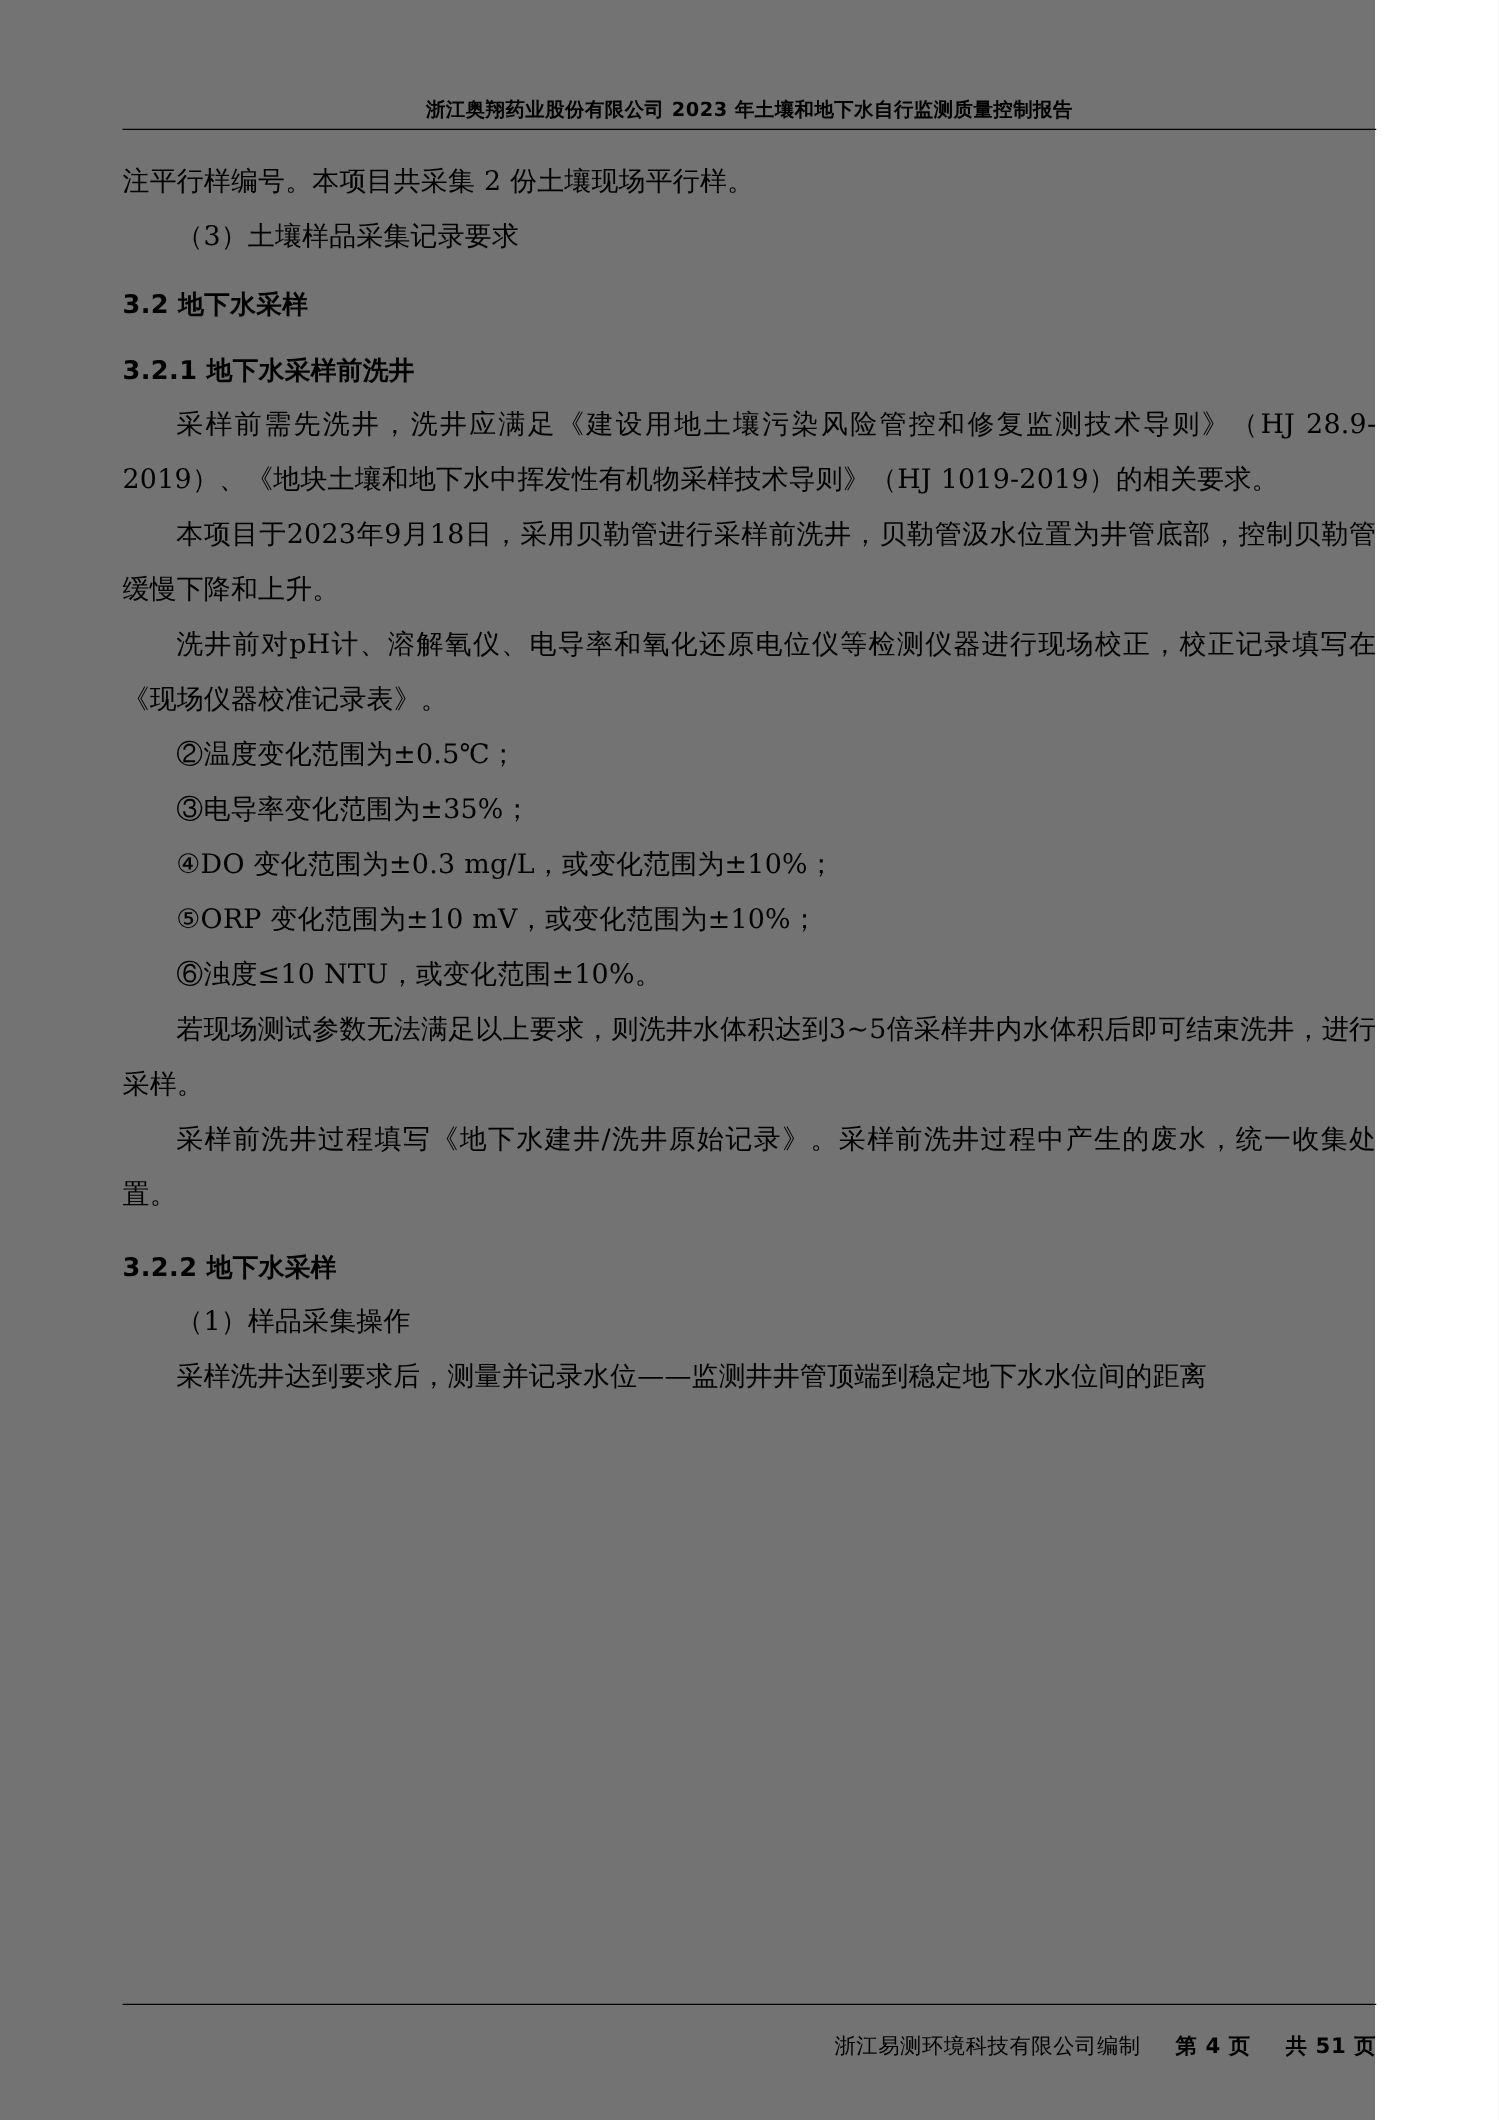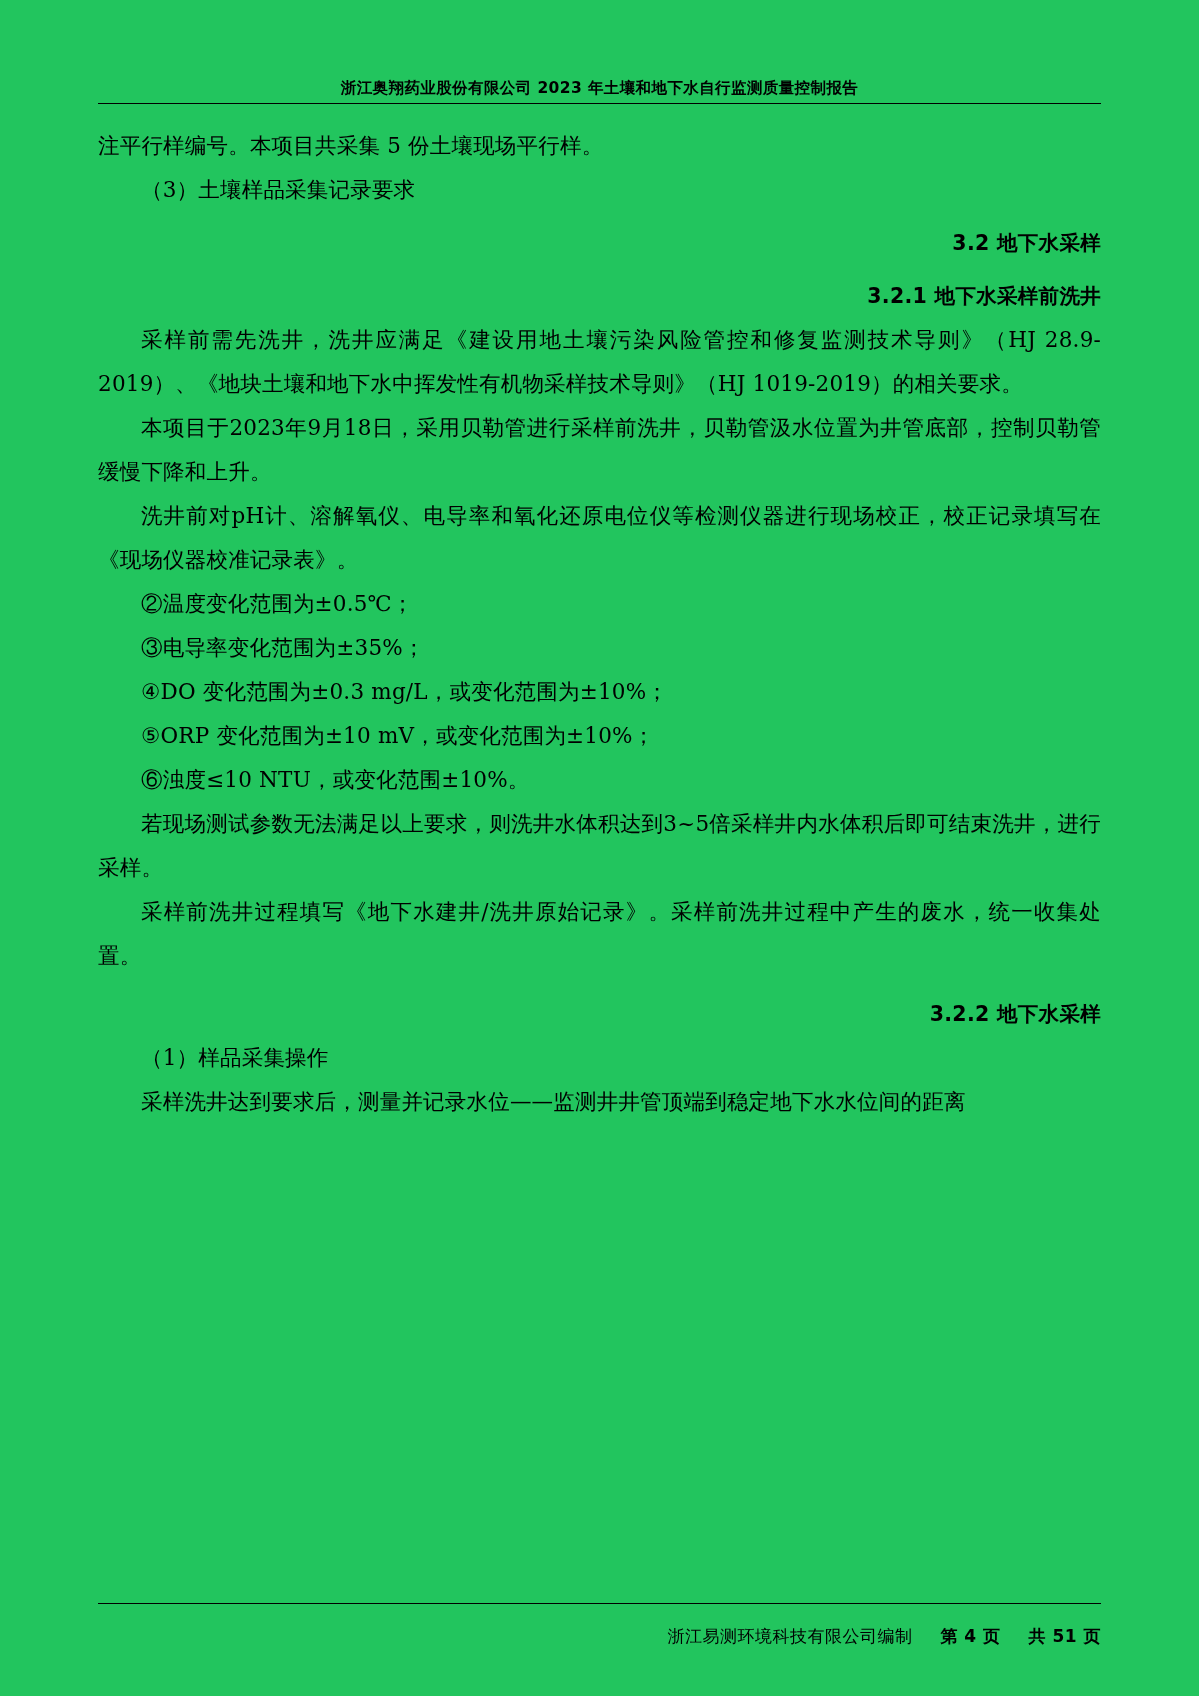--- a/index.html
+++ b/index.html
@@ -1,24 +1,24 @@
 <!DOCTYPE html>
 <html><head>
 <meta charset="utf-8">
 <style>
   html, body {
     margin: 0;
     padding: 0;
     background: #ffffff;
   }
   .page {
-    width: 1199px;
+    width: 1100px;
     height: 1696px;
     position: relative;
-    background: #22c55e;
+    background: #737373;
     box-sizing: border-box;
     font-family: "DejaVu Serif", "Liberation Serif", serif;
     color: #000000;
   }
   .header {
     position: absolute;
     top: 78px;
     left: 98px;
     width: 1003px;
     text-align: center;
@@ -53,21 +53,20 @@
   p.indent {
     text-indent: 2em;
   }
   h3 {
     margin: 0;
     font-family: "DejaVu Sans", "Liberation Sans", sans-serif;
     font-size: 20.5px;
     font-weight: bold;
     line-height: 44px;
     letter-spacing: 0.3px;
-    text-align: right;
   }
   .gap-sm { height: 9px; }
   .gap-md { height: 14px; }
   .footer-rule {
     position: absolute;
     bottom: 92px;
     left: 98px;
     width: 1003px;
     height: 0;
     border-top: 1.4px solid #000;
@@ -89,21 +88,21 @@
 </head>
 <body>
 
 <div class="page">
 
   <div class="header">浙江奥翔药业股份有限公司 2023 年土壤和地下水自行监测质量控制报告</div>
   <div class="header-rule"></div>
 
   <div class="content">
 
-    <p>注平行样编号。本项目共采集 5 份土壤现场平行样。</p>
+    <p>注平行样编号。本项目共采集 2 份土壤现场平行样。</p>
 
     <p class="indent">（3）土壤样品采集记录要求</p>
 
 
     <div class="gap-sm"></div>
     <h3>3.2 地下水采样</h3>
 
     <div class="gap-sm"></div>
     <h3>3.2.1  地下水采样前洗井</h3>
 

